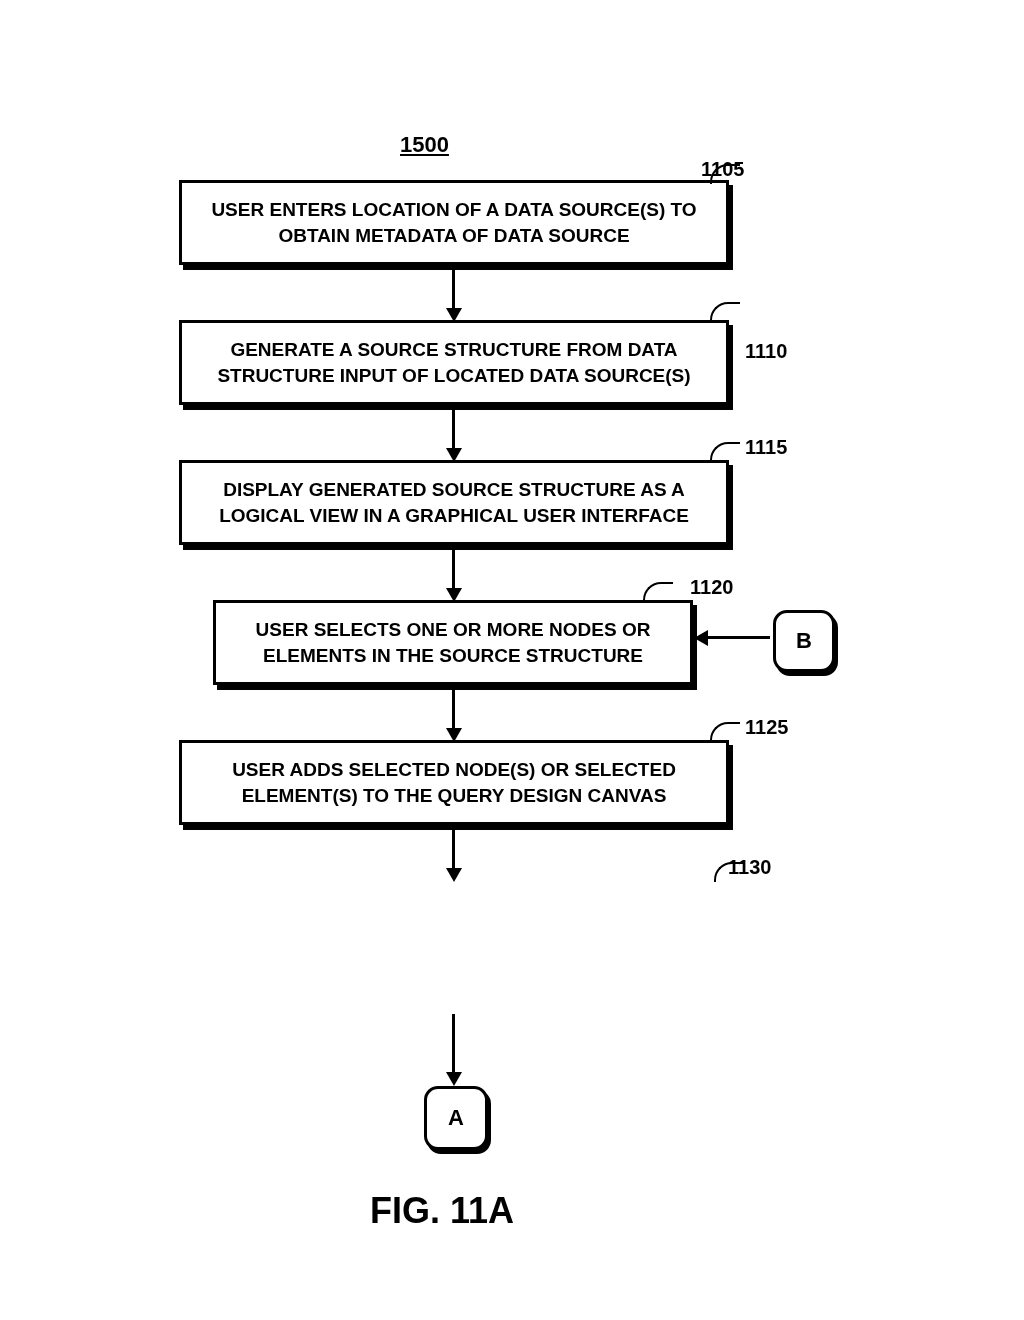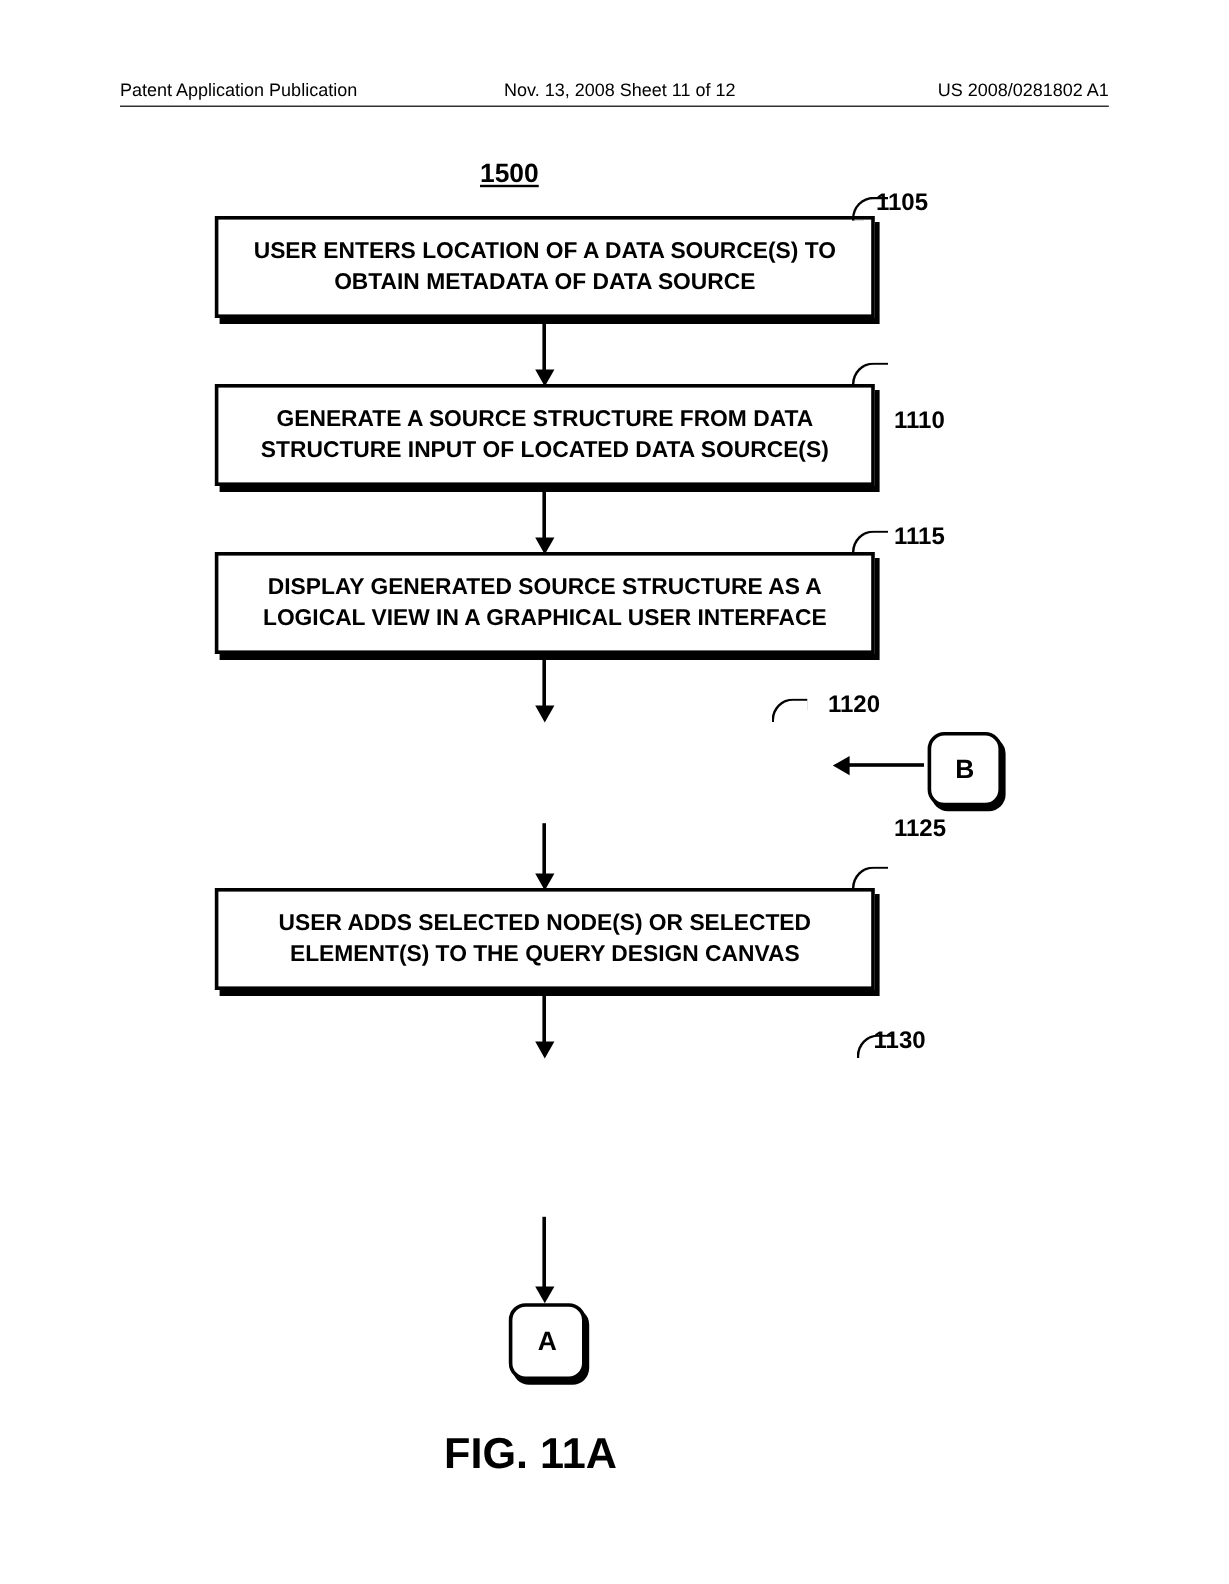--- a/index.html
+++ b/index.html
@@ -118,33 +118,28 @@
     font-size: 36px;
     font-weight: 900;
     text-align: center;
   }
 </style>
 </head>
 <body>
 
 <div class="page">
 
-  <div class="header">
-    <div class="hdr-left">Patent Application Publication</div>
-    <div class="hdr-mid">Nov. 13, 2008  Sheet 11 of 12</div>
-    <div class="hdr-right">US 2008/0281802 A1</div>
-  </div>
 
   <div class="fignum">1500</div>
 
   <div class="box shadow" style="left:179px; top:180px; width:550px;">
     <span>USER ENTERS LOCATION OF A DATA SOURCE(S) TO OBTAIN METADATA OF DATA SOURCE</span>
   </div>
   <div class="hook" style="left:710px; top:164px;"></div>
-  <div class="ref" style="left:730px; top:158px;">1105</div>
+  <div class="ref" style="left:701px; top:158px;">1105</div>
 
   <div class="arrow-line" style="left:452px; top:266px; height:50px;"></div>
   <div class="arrow-head" style="left:446px; top:308px;"></div>
 
   <div class="box shadow" style="left:179px; top:320px; width:550px;">
     <span>GENERATE A SOURCE STRUCTURE FROM DATA STRUCTURE INPUT OF  LOCATED DATA SOURCE(S)</span>
   </div>
   <div class="hook" style="left:710px; top:302px;"></div>
   <div class="ref" style="left:745px; top:296px;margin-top:44px;">1110</div>
 
@@ -153,37 +148,40 @@
 
   <div class="box shadow" style="left:179px; top:460px; width:550px;">
     <span>DISPLAY GENERATED SOURCE STRUCTURE AS A LOGICAL VIEW IN A GRAPHICAL USER INTERFACE</span>
   </div>
   <div class="hook" style="left:710px; top:442px;"></div>
   <div class="ref" style="left:745px; top:436px;">1115</div>
 
   <div class="arrow-line" style="left:452px; top:546px; height:50px;"></div>
   <div class="arrow-head" style="left:446px; top:588px;"></div>
 
+  <div class="box shadow" style="left:213px; top:600px; width:480px;">
+    <span>USER SELECTS ONE OR MORE NODES OR ELEMENTS IN THE SOURCE STRUCTURE</span>
+  </div>
   <div class="hook" style="left:643px; top:582px;"></div>
   <div class="ref" style="left:678px; top:576px;margin-left:12px;">1120</div>
 
   <div class="conn-rounded" style="left:773px; top:610px; width:56px; height:56px;">
     <span>B</span>
   </div>
   <div class="arrow-line" style="left:700px; top:636px; width:70px; height:3px;"></div>
   <div class="arrow-head-left" style="left:694px; top:630px;"></div>
 
   <div class="arrow-line" style="left:452px; top:686px; height:50px;"></div>
   <div class="arrow-head" style="left:446px; top:728px;"></div>
 
   <div class="box shadow" style="left:179px; top:740px; width:550px;">
     <span>USER ADDS SELECTED NODE(S) OR SELECTED ELEMENT(S) TO THE QUERY DESIGN CANVAS</span>
   </div>
   <div class="hook" style="left:710px; top:722px;"></div>
-  <div class="ref" style="left:745px; top:680px;">1125</div>
+  <div class="ref" style="left:745px; top:716px;">1125</div>
 
   <div class="arrow-line" style="left:452px; top:826px; height:50px;"></div>
   <div class="arrow-head" style="left:446px; top:868px;"></div>
 
   <div class="hook" style="left:714px; top:862px;"></div>
   <div class="ref" style="left:728px; top:856px;">1130</div>
 
   <div class="arrow-line" style="left:452px; top:1014px; height:66px;"></div>
   <div class="arrow-head" style="left:446px; top:1072px;"></div>
 

